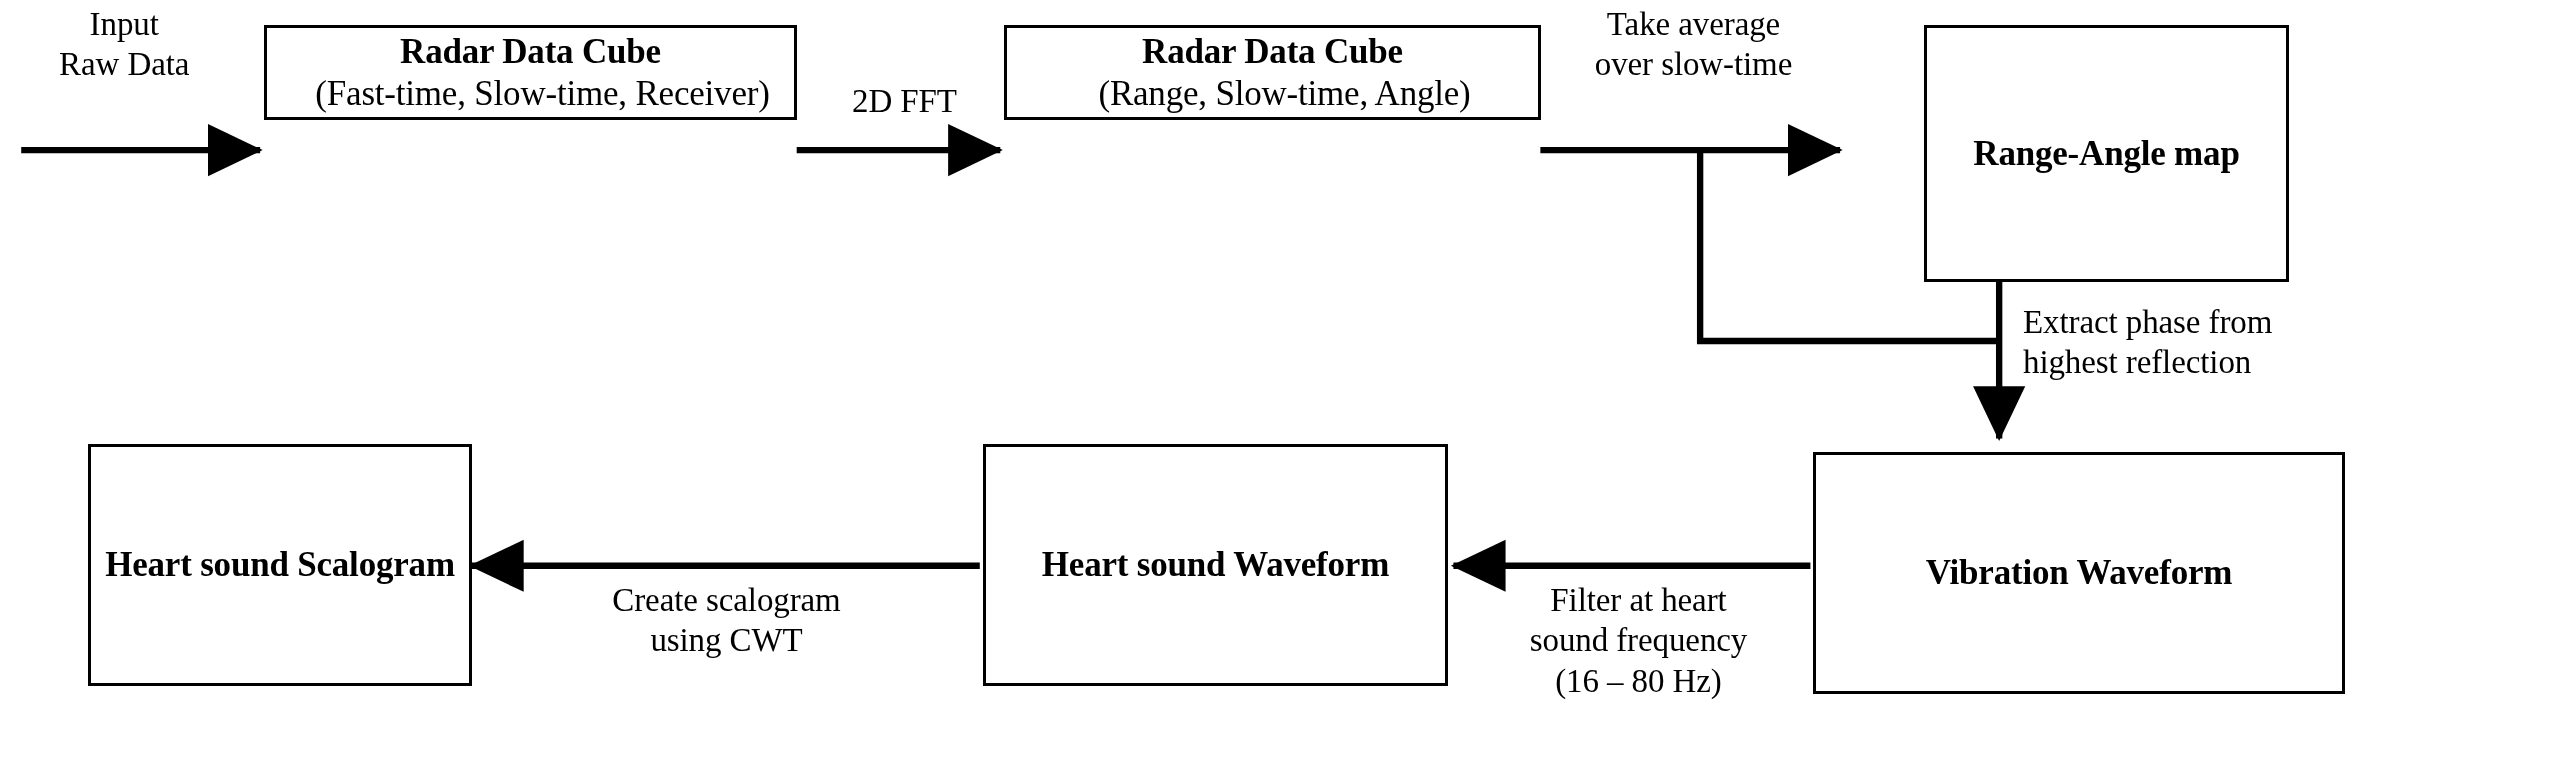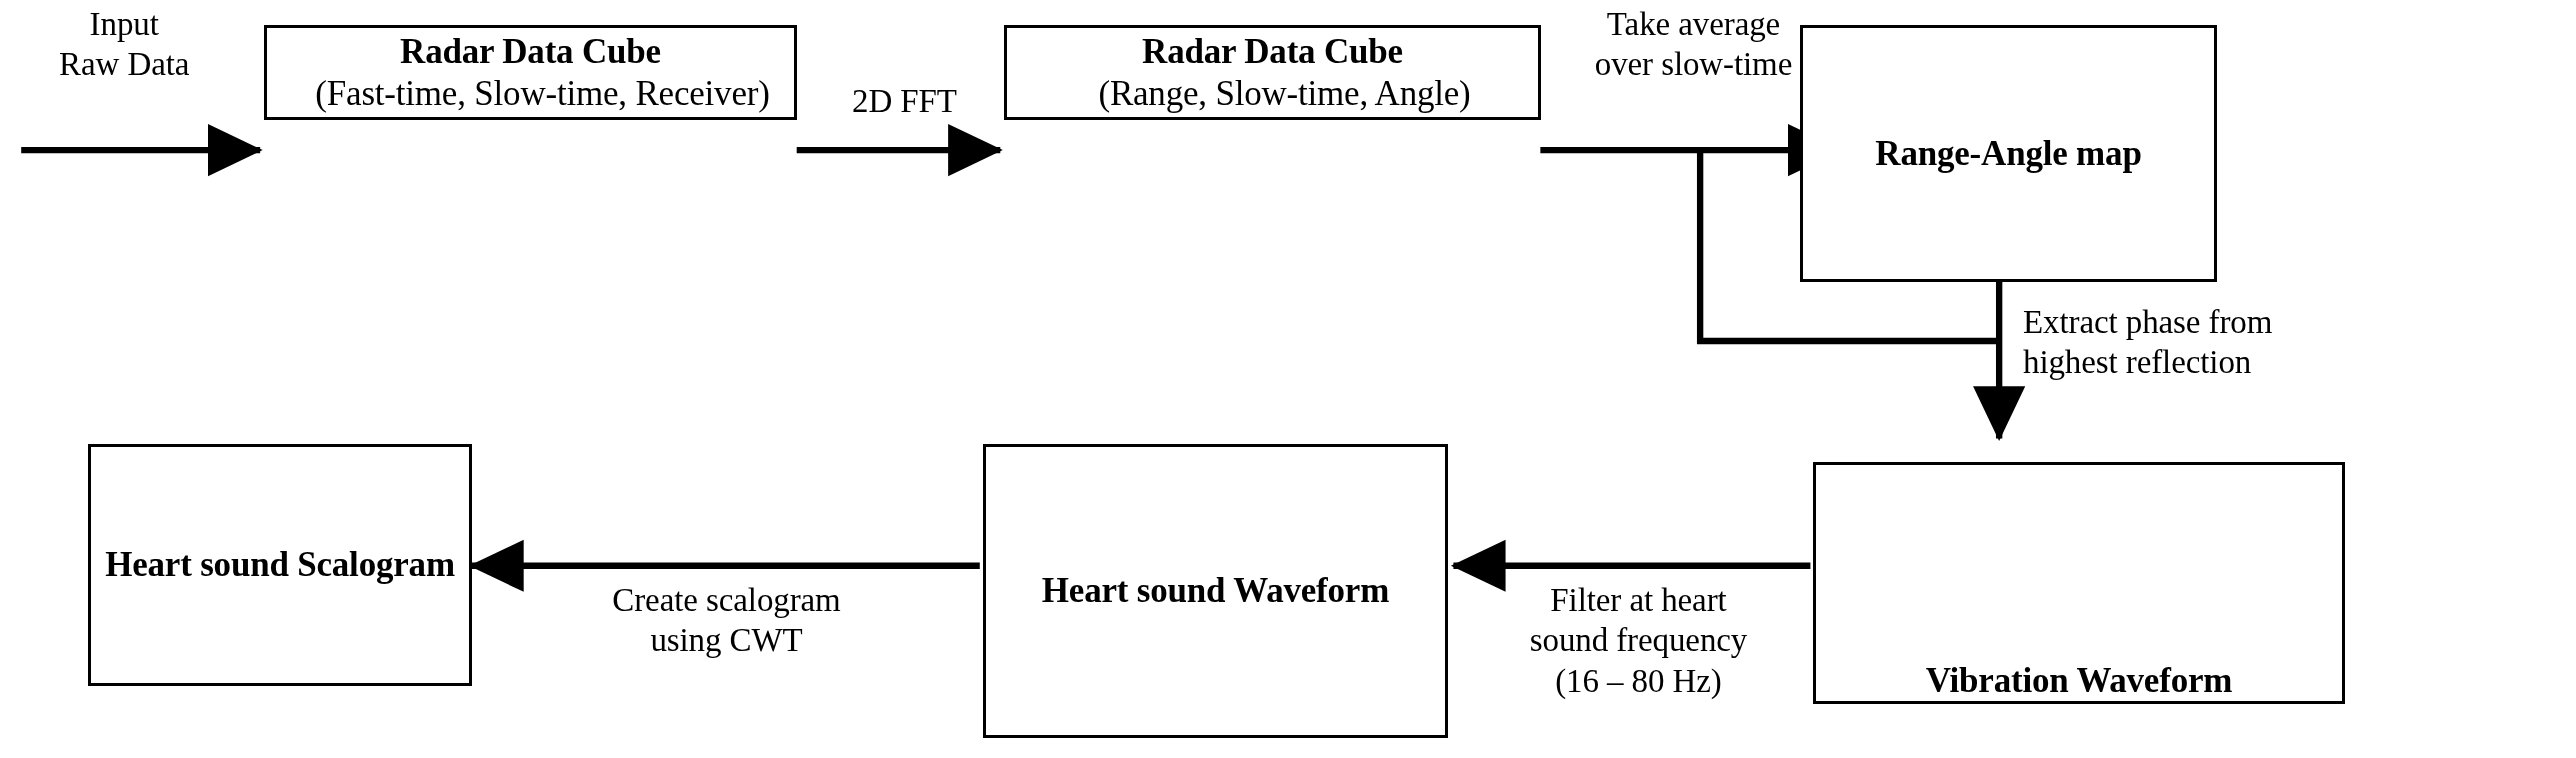--- a/index.html
+++ b/index.html
@@ -104,39 +104,39 @@
     </span>
   </div>
 
   <div class="node" style="left:1004px; top:25px; width:537px; height:95px;">
     <span class="node-text">
       <span class="node-title">Radar Data Cube</span><br>
       <span class="node-sub">(Range, Slow-time, Angle)</span>
     </span>
   </div>
 
-  <div class="node" style="left:1800px; top:25px; width:417px; height:257px;text-align:center;">
+  <div class="node" style="left:1924px; top:25px; width:365px; height:257px;text-align:center;">
     <span class="node-text">
       <span class="node-title">Range-Angle map</span>
     </span>
   </div>
 
   <div class="node" style="left:88px; top:444px; width:384px; height:242px;">
     <span class="node-text">
       <span class="node-title">Heart sound Scalogram</span>
     </span>
   </div>
 
-  <div class="node" style="left:983px; top:444px; width:465px; height:294px;">
+  <div class="node" style="left:983px; top:444px; width:465px; height:242px;">
     <span class="node-text">
       <span class="node-title">Heart sound Waveform</span>
     </span>
   </div>
 
-  <div class="node" style="left:1813px; top:462px; width:532px; height:242px;align-items:flex-end;">
+  <div class="node" style="left:1813px; top:452px; width:532px; height:242px;">
     <span class="node-text">
       <span class="node-title">Vibration Waveform</span>
     </span>
   </div>
 
   <div class="edge-label" style="left:4.2px; top:3.5px; width:240px;">Input
 Raw Data</div>
 
   <div class="edge-label" style="left:802px; top:81px; width:205px;">2D FFT</div>
 

